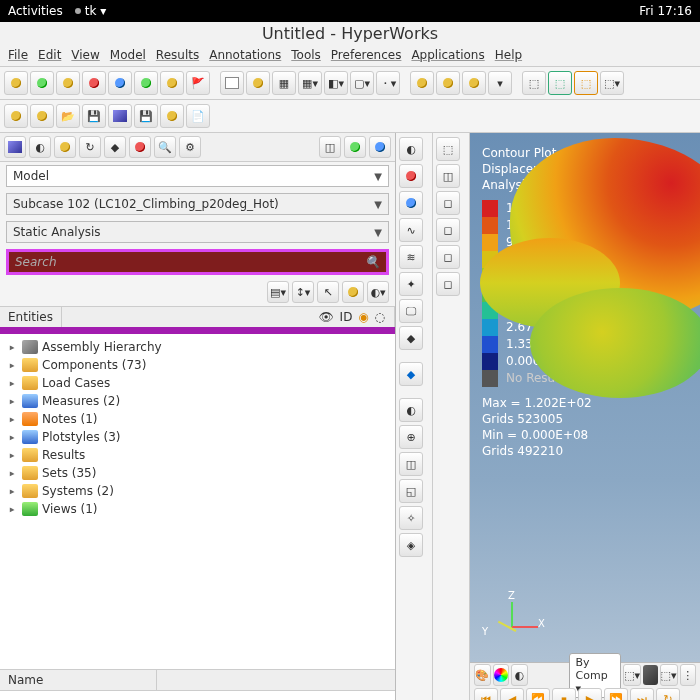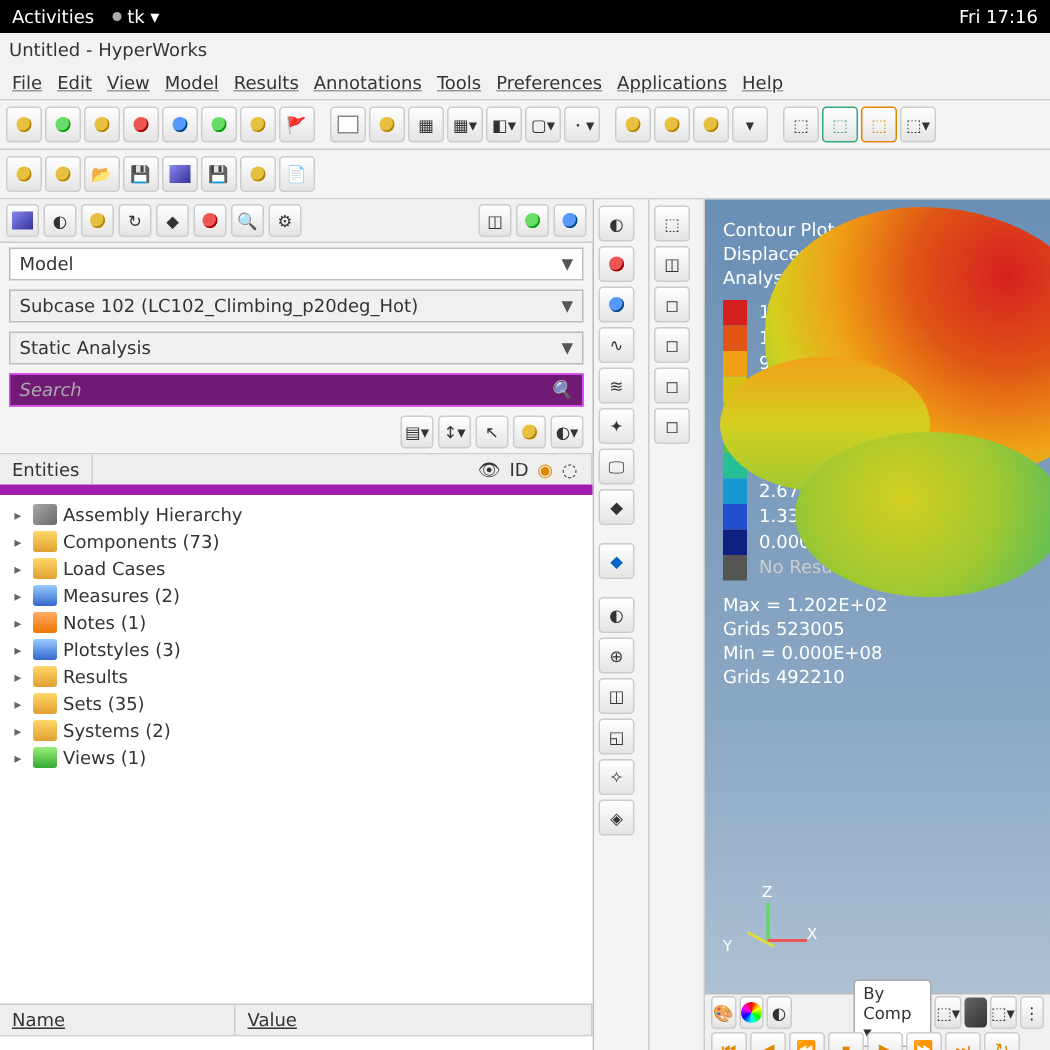--- a/index.html
+++ b/index.html
@@ -21,23 +21,23 @@
   padding: 0 8px;
   font-size: 12px;
 }
 .topbar .spacer { flex: 1; }
 .topbar .dot { width:6px;height:6px;border-radius:50%;background:#aaa;margin:0 4px 0 12px; }
 .title-row {
   background: #f2f2f2;
   height: 22px;
   display: flex;
   align-items: center;
-  justify-content: flex-start;
+  justify-content: center;
   padding: 0 6px;
-  font-size: 12px;
+  font-size: 16px;
 }
 .menu {
   background: #f2f2f2;
   height: 22px;
   display: flex;
   align-items: center;
   padding: 0 6px;
   gap: 6px;
   border-bottom: 1px solid #ccc;
 }
@@ -88,39 +88,39 @@
 .minibar{display:flex;padding:3px 4px;gap:3px;border-bottom:1px solid #ccc;background:#f0f0f0;}
 .mini-btn{width:20px;height:20px;border:1px solid #ccc;background:linear-gradient(#fff,#e4e4e4);border-radius:3px;display:flex;align-items:center;justify-content:center;font-size:11px;}
 .cube-ico{width:14px;height:12px;background:linear-gradient(135deg,#88e,#339)}
 .combo{
   display:flex;align-items:center;justify-content:space-between;
   border:1px solid #bbb;background:#fff;margin:3px 6px;padding:3px 6px;
 }
 .combo .chev{color:#555;font-size:10px;}
 .combo.grey{background:#f0f0f0;}
 .search{
-  display:flex;align-items:flex-end;border:1px solid #d946ef;background:#701a75;
+  display:flex;align-items:flex-end;border:3px solid #d946ef;background:#7f1d1d;
   margin:3px 6px;padding:3px 6px;color:#aaa;font-style:italic;
 }
 .filterbar{display:flex;align-items:center;gap:3px;padding:3px 6px;justify-content:flex-end;border-bottom:1px solid #ccc;}
 .tab-headers{display:flex;border-bottom:7px solid #a21caf;background:#eee;}
 .tab-headers div{padding:3px 8px;border-right:1px solid #ccc;font-size:12px;}
 .tab-headers .icons{flex:1;text-align:right;padding-right:8px;}
 .tab-headers .icons span{margin:0 1px;}
 .tree{flex:1;overflow:auto;background:#fff;padding:4px 6px;}
 .tree-item{display:flex;align-items:center;padding:2px 0;white-space:nowrap;}
 .tree-item .exp{width:12px;text-align:center;color:#666;font-family:monospace;}
 .tree-item .ico{width:16px;height:14px;margin:0 4px;border-radius:2px;}
 .ico.folder{background:linear-gradient(#ffd76a,#e0a030);}
 .ico.cube{background:linear-gradient(135deg,#aaa,#666);}
 .ico.blue{background:linear-gradient(#9cf,#36c);}
 .ico.orange{background:linear-gradient(#fa6,#e70);}
 .ico.green{background:linear-gradient(#9e7,#3a3);}
 .prop-head{display:flex;border-top:1px solid #ccc;border-bottom:1px solid #ccc;background:#eee;}
-.prop-head div{padding:3px 8px;border-right:1px solid #ccc;text-decoration:underline;}
+.prop-head div{padding:3px 8px;border-right:1px solid #ccc;}
 .right{flex:1;display:flex;background:#f4f4f4;}
 .vtoolbar{width:30px;display:flex;flex-direction:column;gap:3px;padding:4px 3px;border-right:1px solid #ccc;}
 .vtoolbar .mini-btn{width:22px;height:22px;}
 .viewport{flex:1;position:relative;background:linear-gradient(#6a8fb5 0%,#8ba8c4 60%,#b8c8d8 100%);}
 .legend{position:absolute;left:12px;top:12px;color:#fff;font-size:12px;}
 .legend-title{margin-bottom:6px;line-height:1.35;}
 .scale{display:flex;flex-direction:column;}
 .scale-row{display:flex;align-items:center;height:17px;}
 .swatch{width:16px;height:17px;margin-right:8px;}
 .stats{margin-top:8px;color:#fff;line-height:1.35;}
@@ -356,21 +356,20 @@
           <span>Systems (2)</span>
         </div>
       <div class="tree-item">
           <span class="exp">▸</span>
           <span class="ico green"></span>
           <span>Views (1)</span>
         </div>
     </div>
     <div class="prop-head">
       <div style="width:140px">Name</div>
-      <div style="flex:1">Value</div>
     </div>
     <div style="height:20px;background:#fff;"></div>
   </div>
 
   <div class="right">
     <div class="vtoolbar">
       <div class="mini-btn">◐</div>
       <div class="mini-btn">
           <span class="dot-r"></span>
         </div>

